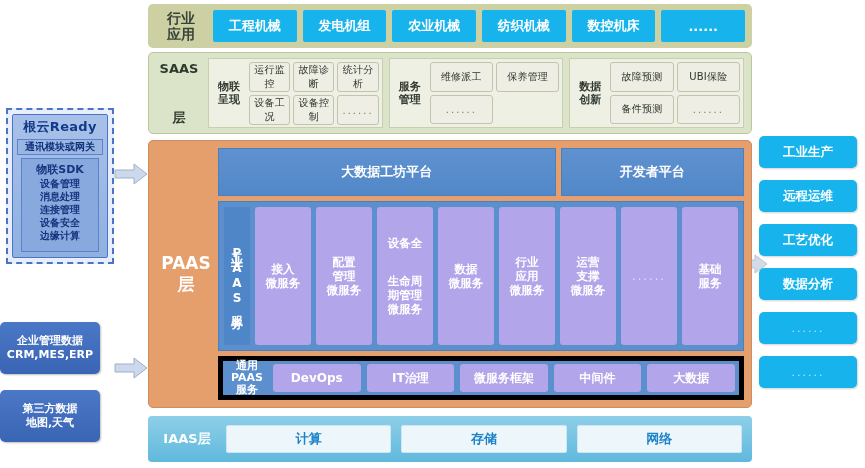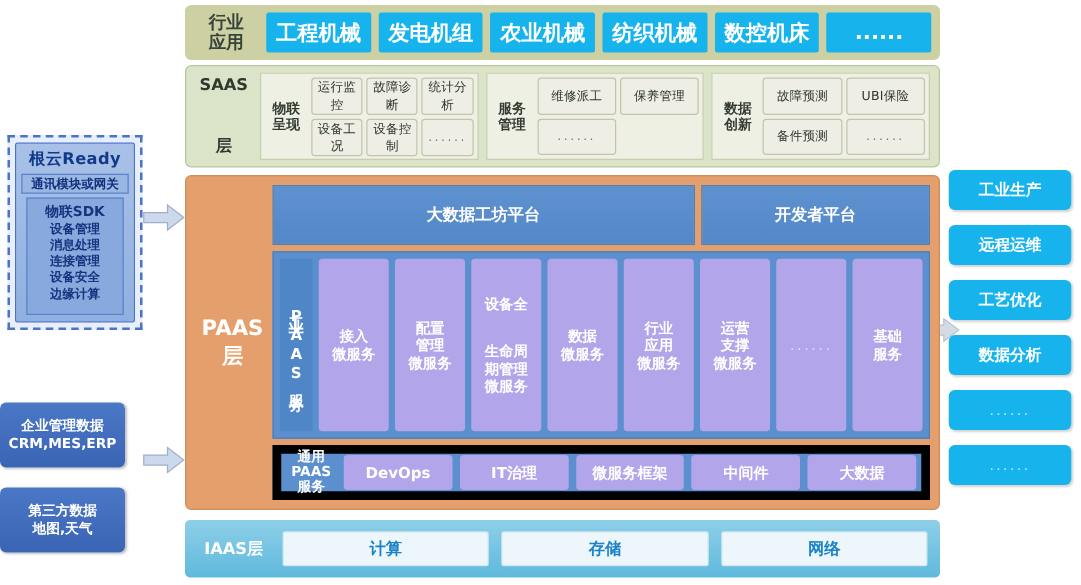--- a/index.html
+++ b/index.html
@@ -59,21 +59,21 @@
     position: absolute; left: 148px; top: 4px; width: 604px; height: 44px;
     background: #ccd0a2; border-radius: 5px; display: flex; align-items: center;
     padding: 0 7px; gap: 6px;
   }
   .industry-label {
     width: 52px; height: 34px; color: #37423a; font-size: 14px; font-weight: bold;
     line-height: 16px; flex-direction: column; flex: 0 0 52px;
   }
   .industry-cell {
     flex: 1; height: 32px; background: #16b3ec; border-radius: 2px;
-    color: #ffffff; font-size: 17px; font-weight: bold;
+    color: #ffffff; font-size: 13px; font-weight: bold;
   }
 
   
   .saas-band {
     position: absolute; left: 148px; top: 52px; width: 604px; height: 82px;
     background: #dbe4c8; border: 1px solid #b9c89c; border-radius: 5px;
     display: flex; align-items: center; padding: 5px 7px; gap: 6px;
   }
   .saas-label {
     flex: 0 0 46px; height: 100%; color: #2f3a2f; font-size: 13px; font-weight: bold;
@@ -128,21 +128,21 @@
     display: flex; align-items: center; justify-content: center; letter-spacing: 1px;
   }
   .ms-cell {
     flex: 1; background: #b3a5ea; border-radius: 3px; color: #ffffff;
     font-size: 11.5px; font-weight: bold; line-height: 14px; padding: 2px;
     flex-direction: column;
   }
   .ms-cell.blank { color: #e2dcf7; letter-spacing: 2px; font-weight: normal; }
 
   .paas-bottom {
-    height: 44px; background: #5b8fcd; border: 7px solid #000000;
+    height: 44px; background: #5b8fcd; border: 5px solid #000000;
     display: flex; align-items: center; padding: 4px; gap: 6px;
   }
   .paas-bottom-label {
     flex: 0 0 40px; color: #ffffff; font-size: 11px; font-weight: bold;
     line-height: 12px; flex-direction: column;
   }
   .gen-cell {
     flex: 1; height: 28px; background: #b3a5ea; border-radius: 3px;
     color: #ffffff; font-size: 12px; font-weight: bold;
   }

